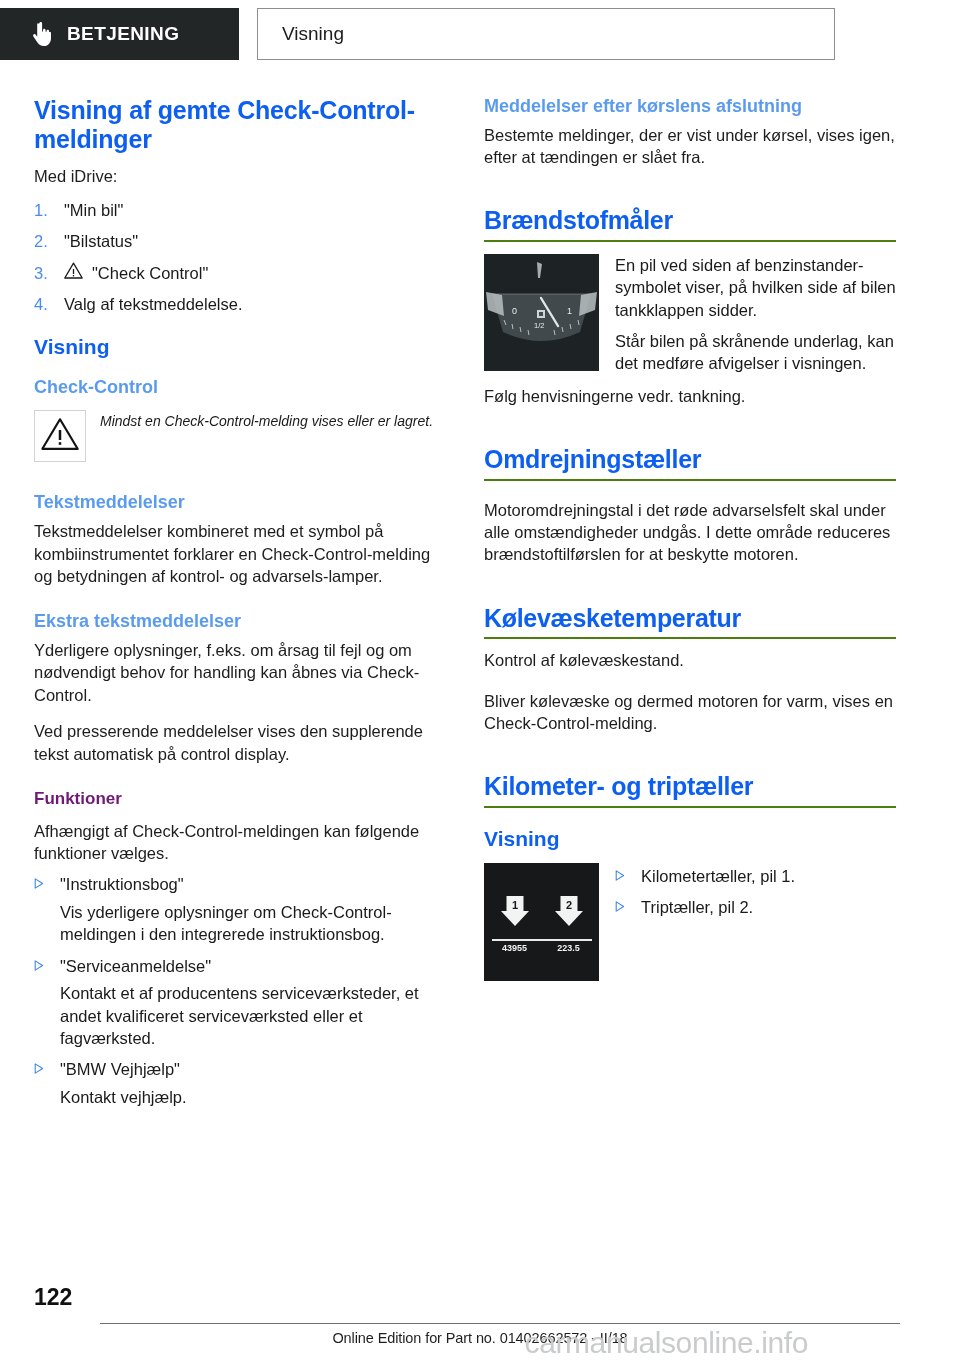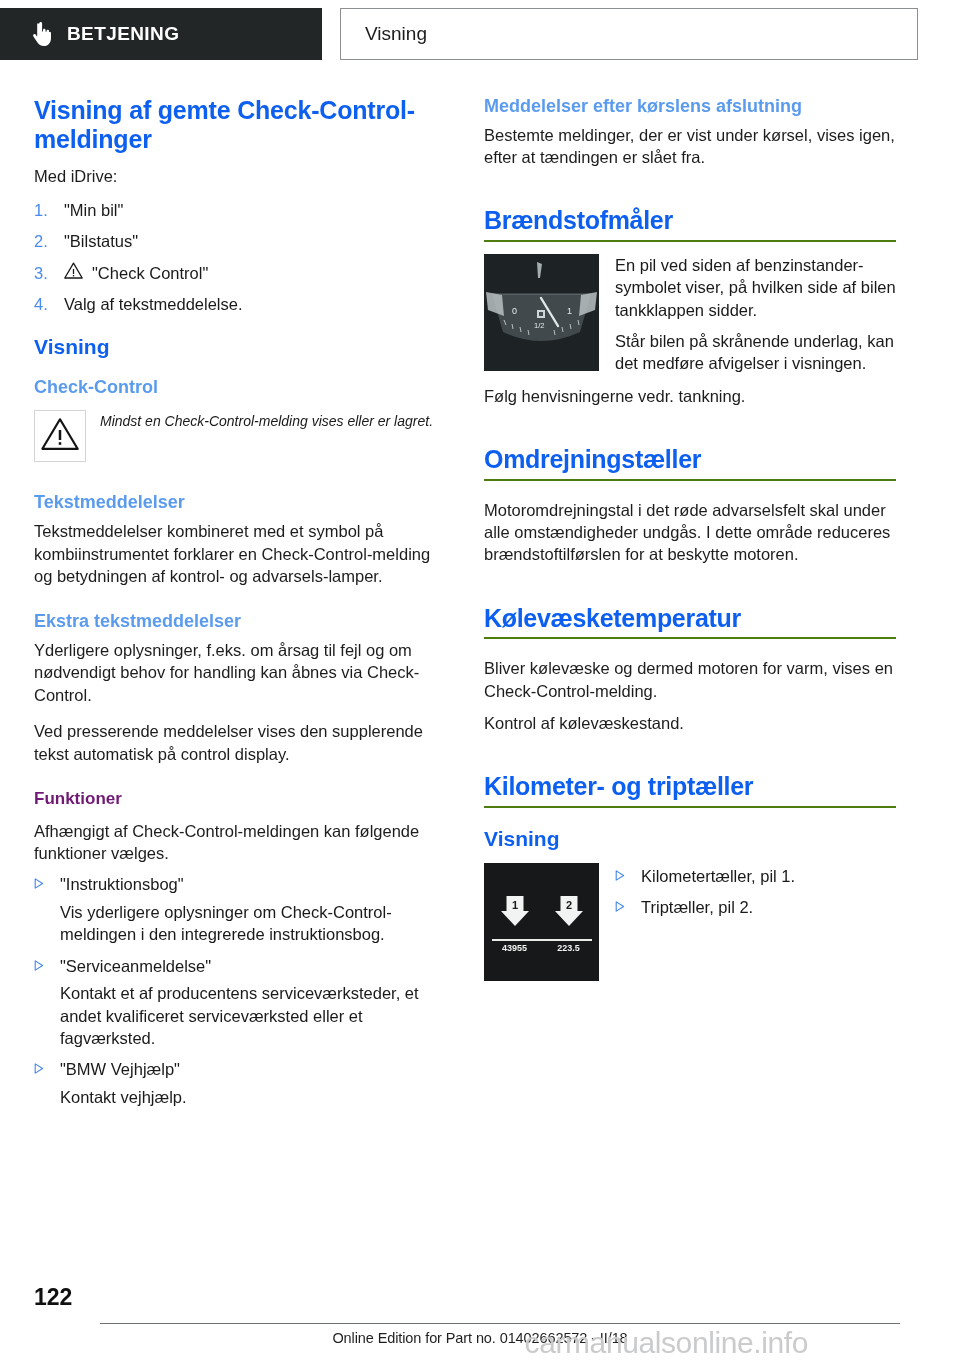--- a/index.html
+++ b/index.html
@@ -14,21 +14,21 @@
 
   
   .header {
     position: absolute;
     top: 8px; left: 0;
     width: 960px; height: 52px;
     display: flex;
     align-items: stretch;
   }
   .header-chapter {
-    width: 322px;
+    width: 239px;
     background: #232627;
     display: flex;
     align-items: center;
     gap: 16px;
     padding-left: 32px;
   }
   .hand-icon { width: 19px; height: 24px; display: block; flex: none; }
   .header-chapter-label {
     color: #ffffff;
     font-size: 19px;
@@ -419,22 +419,22 @@
           <p>Står bilen på skrånende underlag, kan det medføre afvigelser i visningen.</p>
         </div>
       </div>
 
       <p class="body mt10">Følg henvisningerne vedr. tankning.</p>
 
       <h1 class="rule-title mt38">Omdrejningstæller</h1>
       <p class="body mt18">Motoromdrejningstal i det røde advarselsfelt skal under alle omstændigheder undgås. I dette område reduceres brændstoftilførslen for at beskytte motoren.</p>
 
       <h1 class="rule-title mt38">Kølevæsketemperatur</h1>
+      <p class="body mt10">Kontrol af kølevæskestand.</p>
       <p class="body mt18">Bliver kølevæske og dermed motoren for varm, vises en Check-Control-melding.</p>
-      <p class="body mt10">Kontrol af kølevæskestand.</p>
 
       <h1 class="rule-title mt38">Kilometer- og triptæller</h1>
       <h2 class="sub-blue mt18">Visning</h2>
 
       <div class="fig-wrap clearfix">
         <div class="fig-float">
           <div class="fig-odo">
             <div class="odo-row">
               <div class="odo-cell">
                 <svg class="odo-arrow" width="30" height="32" viewBox="0 0 30 32" xmlns="http://www.w3.org/2000/svg">

